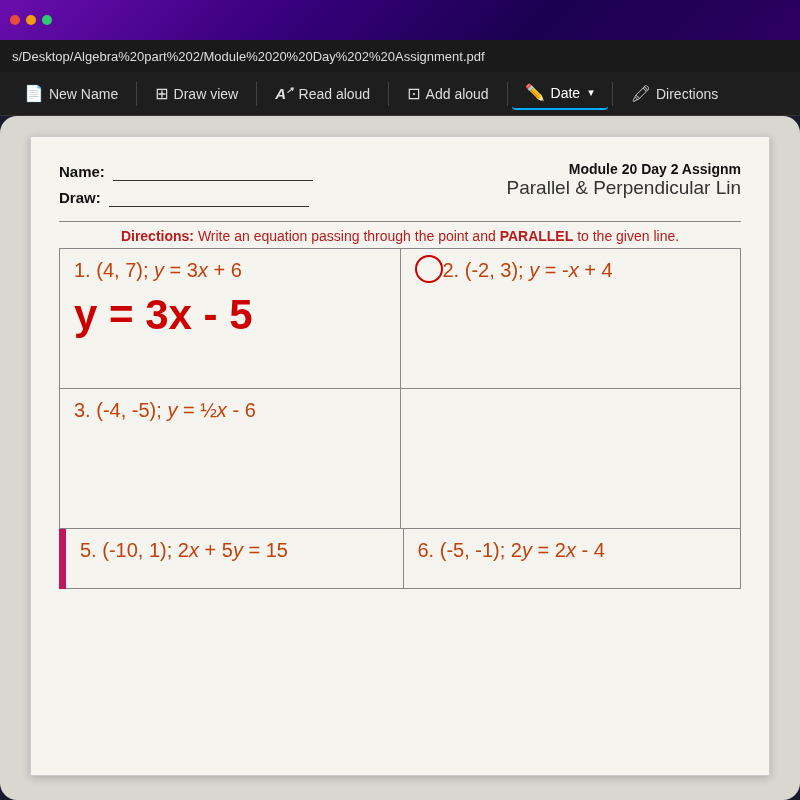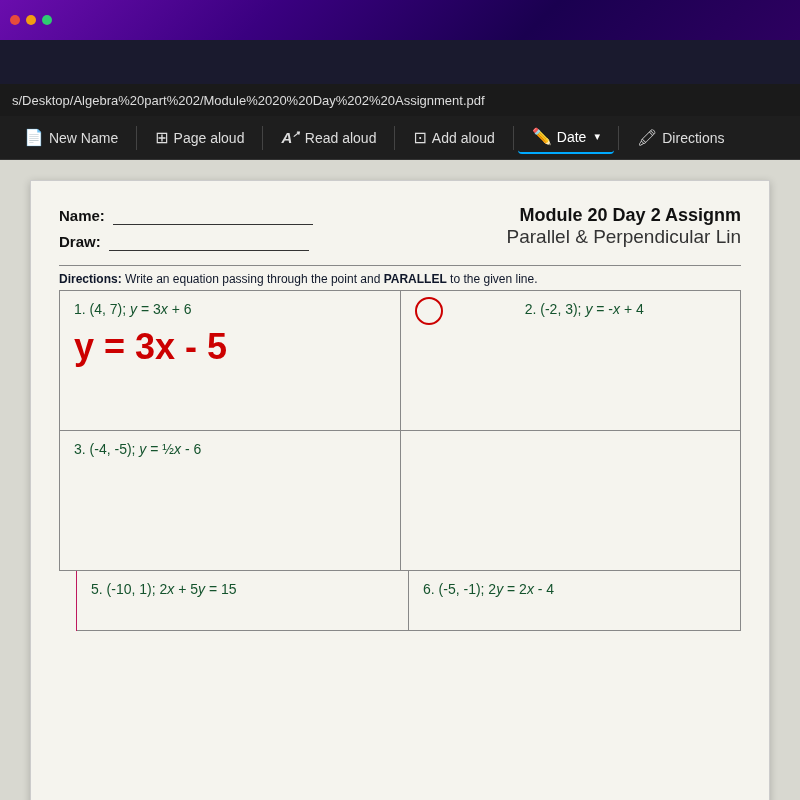--- a/index.html
+++ b/index.html
@@ -23,21 +23,20 @@
 
     
     .url-bar {
       background: #1a1a1a;
       height: 32px;
       display: flex;
       align-items: center;
       padding: 0 12px;
       color: #ccc;
       font-size: 13px;
-      margin-top: 44px;
     }
     .url-text { color: #ddd; font-size: 13px; }
 
     
     .toolbar {
       background: #1e1e1e;
       height: 44px;
       display: flex;
       align-items: center;
       padding: 0 10px;
@@ -68,20 +67,21 @@
     .toolbar-icon {
       font-size: 16px;
     }
 
     
     .pdf-area {
       background: #d8d8d0;
       min-height: calc(800px - 40px - 32px - 44px);
       position: relative;
       padding: 20px 30px;
+      border-radius: 17px;
     }
 
     
     .paper {
       background: #f5f4ee;
       border: 1px solid #ccc;
       padding: 24px 28px;
       position: relative;
       box-shadow: 0 2px 8px rgba(0,0,0,0.2);
       min-height: 640px;
@@ -108,73 +108,73 @@
       border-bottom: 1px solid #333;
       width: 200px;
       height: 20px;
       display: inline-block;
     }
     .assignment-info {
       text-align: right;
       font-size: 14px;
       color: #111;
     }
-    .assignment-title { font-weight: bold; font-size: 18px; }
+    .assignment-title { font-weight: bold; font-size: 14px; }
     .assignment-subtitle { font-size: 19px; color: #333; }
 
     
     .directions {
-      font-size: 12px;
-      color: #0f172a;
+      font-size: 14px;
+      color: #b91c1c;
       margin-bottom: 4px;
       border-top: 1px solid #888;
       padding-top: 6px;
+      text-align: center;
     }
     .directions strong { font-weight: bold; }
     .directions .parallel { font-weight: 900; text-transform: uppercase; }
 
     
     .problem-grid {
       display: grid;
       grid-template-columns: 1fr 1fr;
       border-left: 1px solid #888;
       border-top: 1px solid #888;
     }
     .problem-cell {
       border-right: 1px solid #888;
       border-bottom: 1px solid #888;
       padding: 10px 14px;
       min-height: 140px;
       position: relative;
     }
     .problem-label {
-      font-size: 14px;
-      color: #14532d;
+      font-size: 20px;
+      color: #c2410c;
       margin-bottom: 4px;
     }
     .problem-label em { font-style: italic; }
 
     
     .handwritten {
       font-family: 'Comic Sans MS', cursive, sans-serif;
       color: #cc0000;
       font-size: 36px;
       font-weight: bold;
       margin-top: 8px;
       line-height: 1.2;
     }
     .handwritten-large {
-      font-size: 36px;
+      font-size: 42px;
     }
 
     .bottom-problems {
       display: grid;
       grid-template-columns: 1fr 1fr;
-      border-left: 1px solid #be185d;
-      margin-left: 17px;
+      border-left: 7px solid #be185d;
     }
     .bottom-cell {
       border-right: 1px solid #888;
       border-bottom: 1px solid #888;
       padding: 10px 14px;
       min-height: 60px;
     }
   </style>
 </head>
 <body>
@@ -197,21 +197,21 @@
 
   <div class="toolbar-item">
     <span class="toolbar-icon">📄</span>
     <span>New Name</span>
   </div>
 
   <div class="toolbar-separator"></div>
 
   <div class="toolbar-item">
     <span class="toolbar-icon">⊞</span>
-    <span>Page aloud</span>
+    <span>Draw view</span>
   </div>
 
   <div class="toolbar-separator"></div>
 
   <div class="toolbar-item">
     <span class="toolbar-icon" style="font-style:italic;font-weight:bold;font-size:15px;">A<sup style="font-size:9px;">↗</sup></span>
     <span>Read aloud</span>
   </div>
 
   <div class="toolbar-separator"></div>
@@ -267,21 +267,21 @@
       <div class="problem-cell">
         <div class="problem-label">
           <span>1. </span>
           <span>(4, 7); <em>y</em> = 3<em>x</em> + 6</span>
         </div>
         <div class="handwritten handwritten-large">
           y = 3x - 5
         </div>
       </div>
 
-      <div class="problem-cell" style="position:relative;text-align:center;">
+      <div class="problem-cell" style="position:relative;">
         <div class="problem-label" style="position:relative;padding-left:28px;">
           <span style="position:absolute;left:0;top:-4px;width:28px;height:28px;border:2px solid #cc0000;border-radius:50%;display:inline-block;"></span>
           <span>2. </span>
           <span>(-2, 3); <em>y</em> = -<em>x</em> + 4</span>
         </div>
       </div>
 
       <div class="problem-cell">
         <div class="problem-label">
           <span>3. </span>

